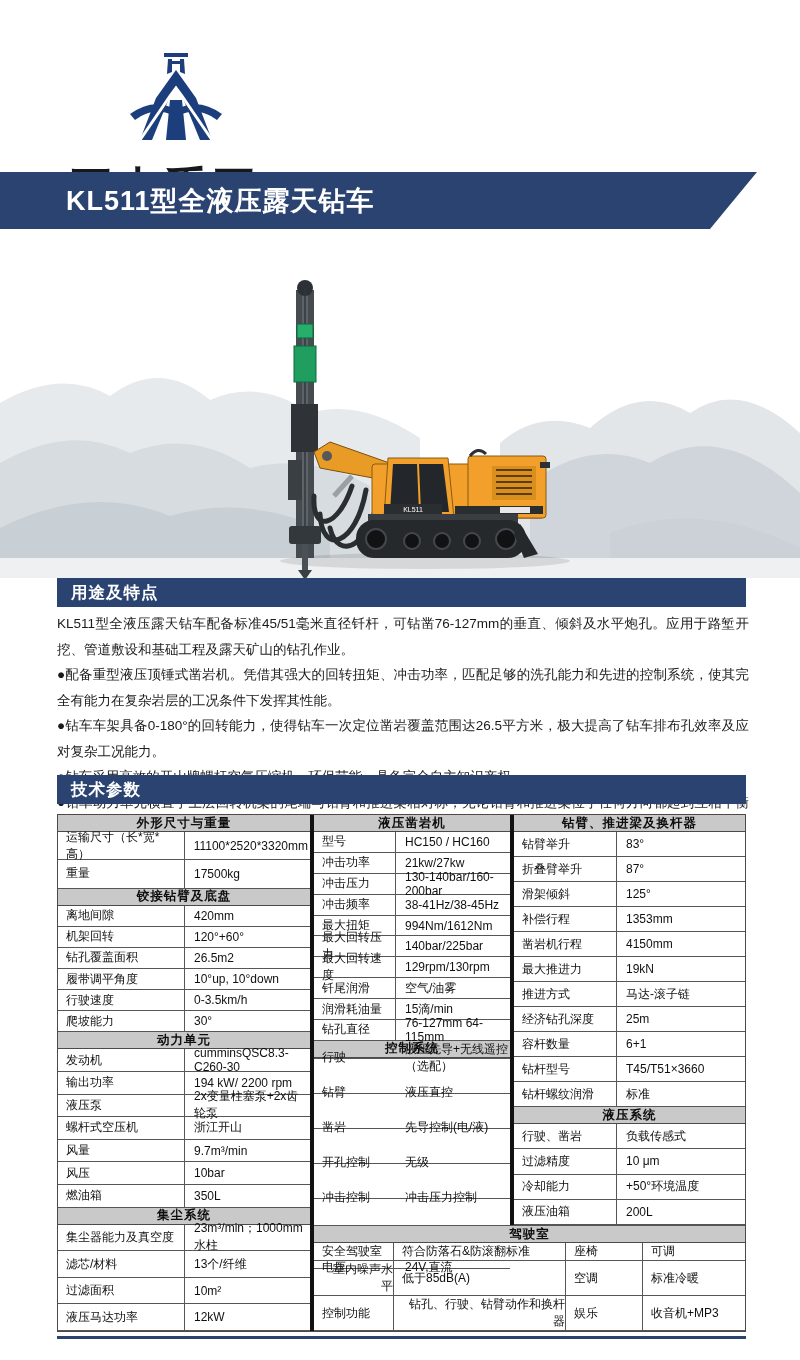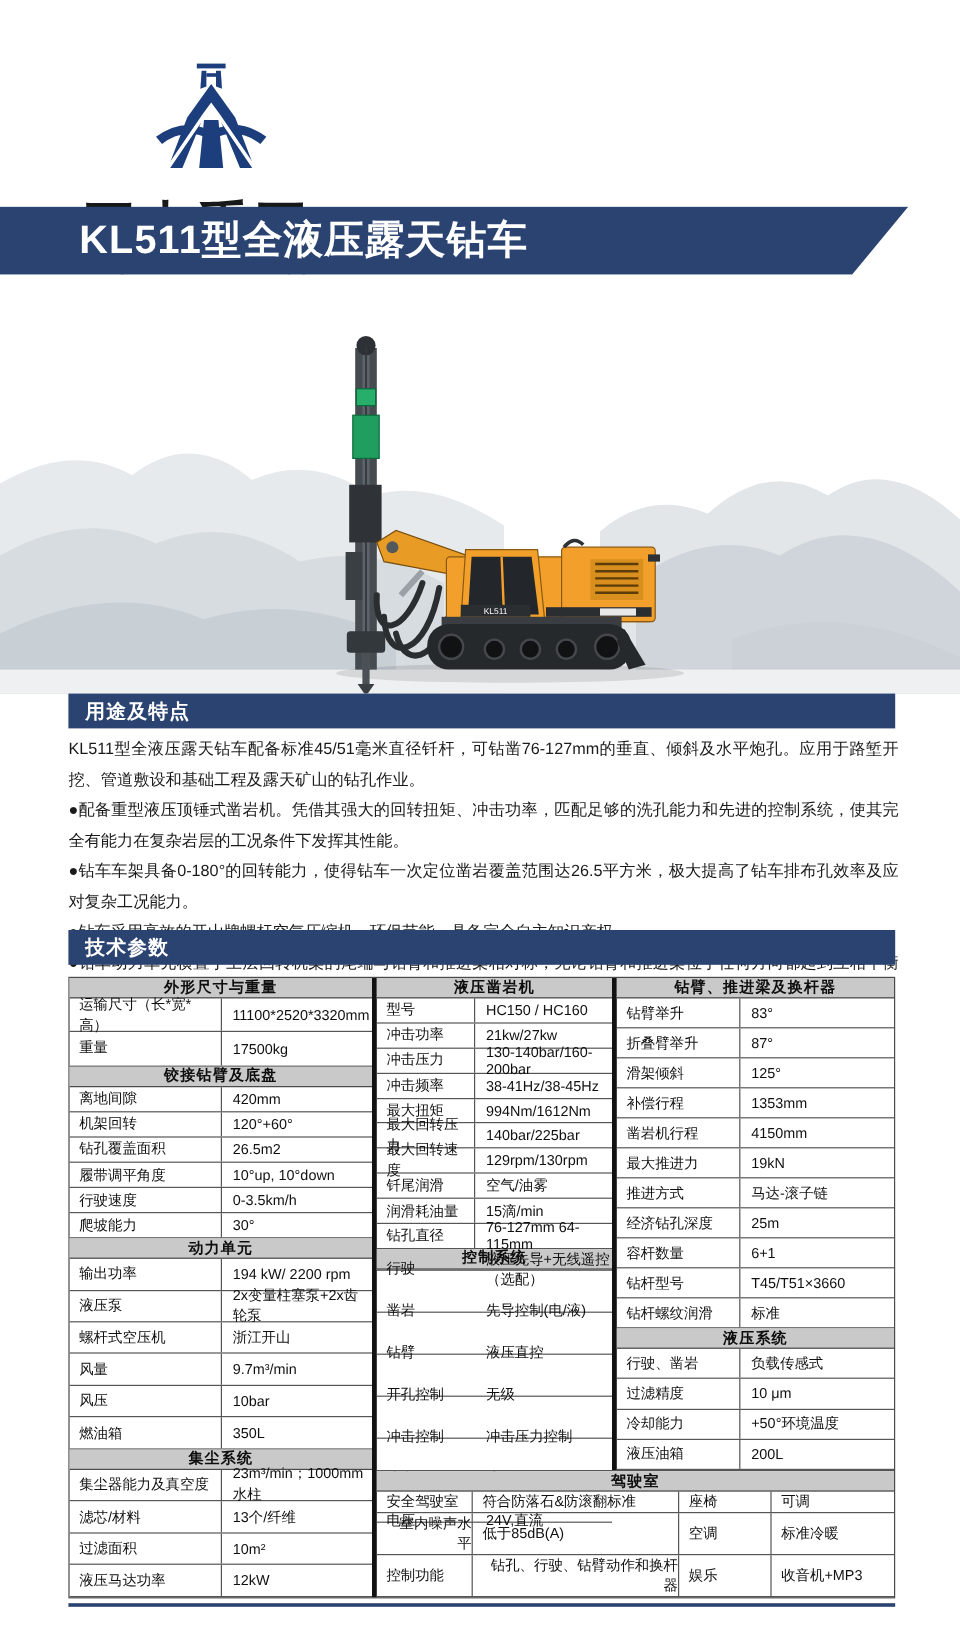--- a/index.html
+++ b/index.html
@@ -17,21 +17,21 @@
   .logo-area { position: absolute; top: 48px; left: 60px; display: flex; align-items: center; flex-direction: column; }
   .logo-emblem { width: 100px; height: 100px; flex: 0 0 auto; }
   .brand-text { margin-left: 8px; padding-top: 18px; }
   .brand-cn { font-size: 45px; font-weight: bold; color: #17181a; letter-spacing: 3px; line-height: 1; }
   .brand-en { font-size: 15.5px; font-weight: bold; color: #1b1c1e; letter-spacing: 0.6px; margin-top: 4px; }
 
   
   .banner {
     position: absolute; top: 172px; left: 0; width: 757px; height: 57px;
     display: flex; align-items: center; padding-left: 66px;
-    color: #fff; font-size: 33px; font-weight: bold; letter-spacing: 1px;
+    color: #fff; font-size: 27px; font-weight: bold; letter-spacing: 1px;
     clip-path: polygon(0 0, 100% 0, calc(100% - 47px) 100%, 0 100%);
   }
 
   
   .hero { position: absolute; top: 228px; left: 0; width: 800px; height: 350px; }
   .hero svg { display: block; }
 
   
   .sec-bar {
     position: absolute; left: 57px; width: 689px; height: 29px;
@@ -247,20 +247,24 @@
           <div class="t-value">0-3.5km/h</div>
         </div>
         <div class="t-row">
           <div class="t-label">爬坡能力</div>
           <div class="t-value">30°</div>
         </div>
       </div>
       <div class="sec-title">动力单元</div>
       <div class="sec-rows" style="flex-grow: 7;">
         <div class="t-row">
+          <div class="t-label">发动机</div>
+          <div class="t-value">cumminsQSC8.3-C260-30</div>
+        </div>
+        <div class="t-row">
           <div class="t-label">输出功率</div>
           <div class="t-value">194 kW/ 2200 rpm</div>
         </div>
         <div class="t-row">
           <div class="t-label">液压泵</div>
           <div class="t-value">2x变量柱塞泵+2x齿轮泵</div>
         </div>
         <div class="t-row">
           <div class="t-label">螺杆式空压机</div>
           <div class="t-value">浙江开山</div>
@@ -345,26 +349,26 @@
               <div class="t-value">76-127mm  64-115mm</div>
             </div>
           </div>
           <div class="sec-title">控制系统</div>
           <div class="sec-rows" style="flex-grow: 8; gap: 34px;">
             <div class="t-row">
               <div class="t-label">行驶</div>
               <div class="t-value">液压先导+无线遥控（选配）</div>
             </div>
             <div class="t-row">
+              <div class="t-label">钻臂</div>
+              <div class="t-value">液压直控</div>
+            </div>
+            <div class="t-row">
               <div class="t-label">凿岩</div>
               <div class="t-value">先导控制(电/液)</div>
-            </div>
-            <div class="t-row">
-              <div class="t-label">钻臂</div>
-              <div class="t-value">液压直控</div>
             </div>
             <div class="t-row">
               <div class="t-label">开孔控制</div>
               <div class="t-value">无级</div>
             </div>
             <div class="t-row">
               <div class="t-label">冲击控制</div>
               <div class="t-value">冲击压力控制</div>
             </div>
             <div class="t-row">

